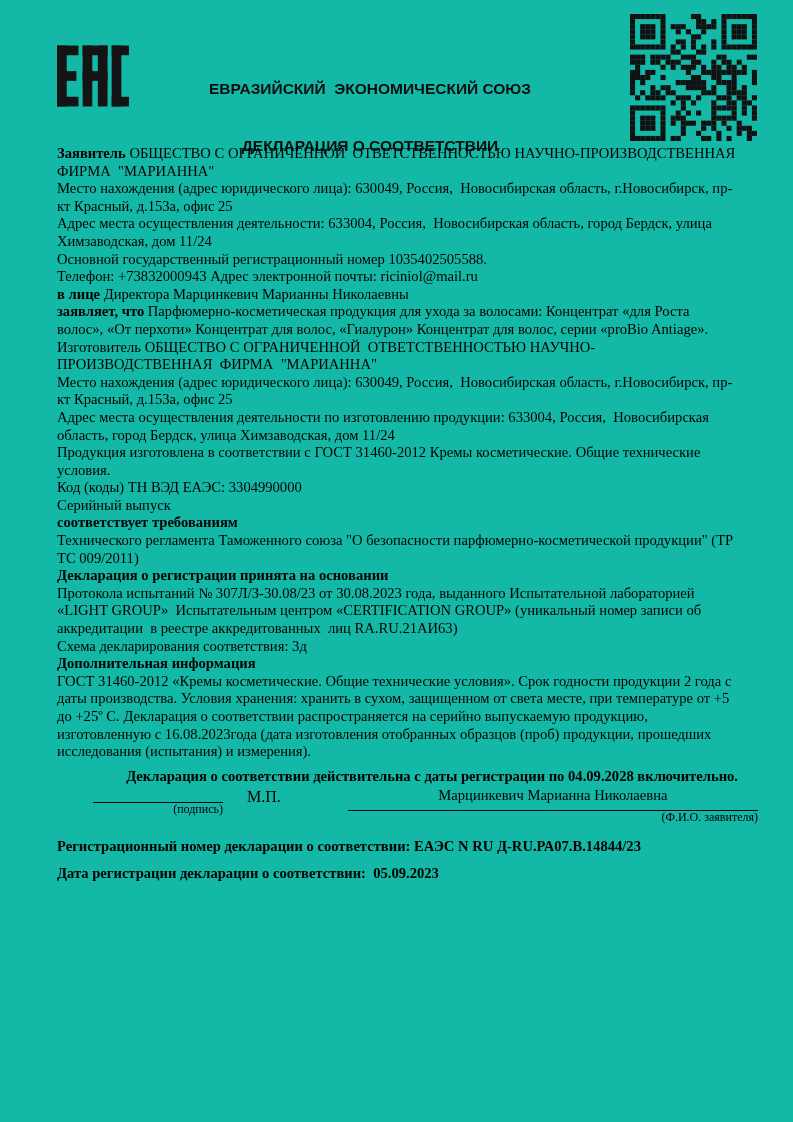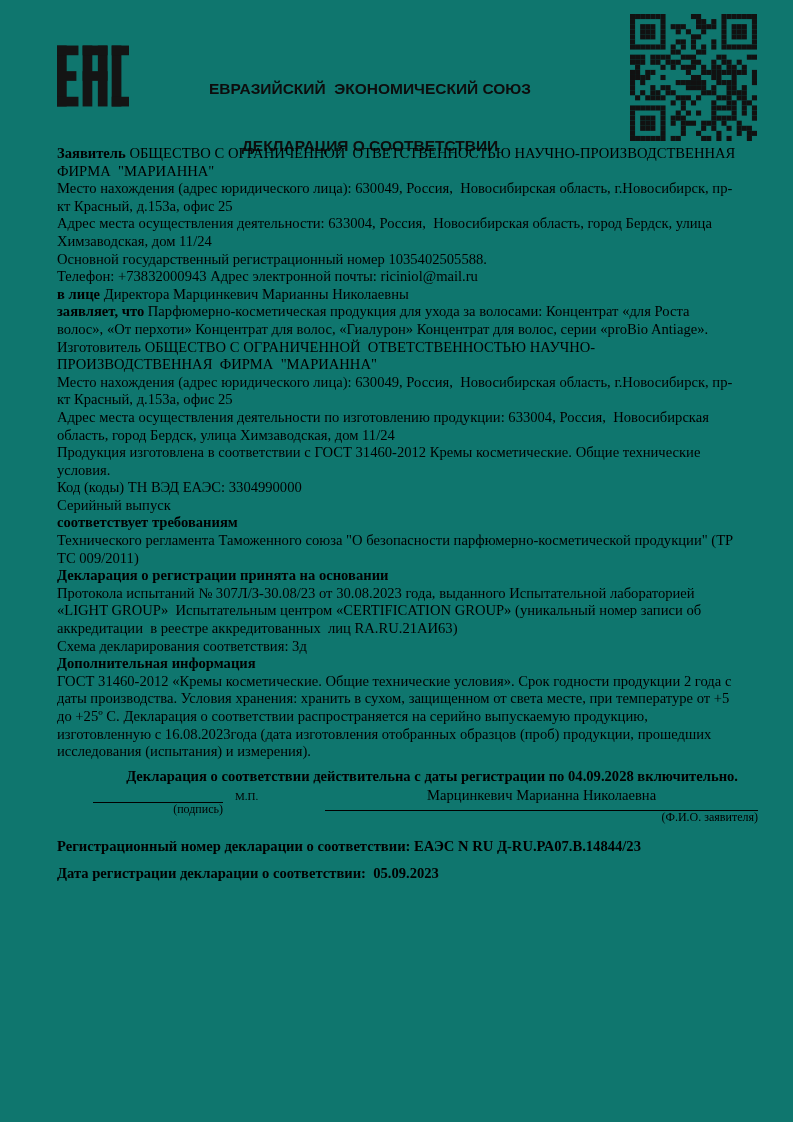--- a/index.html
+++ b/index.html
@@ -4,21 +4,21 @@
 <style>
   html, body {
     margin: 0;
     padding: 0;
     background: #ffffff;
   }
   .page {
     position: relative;
     width: 793px;
     height: 1122px;
-    background: #0f766e;
+    background: #14b8a6;
     color: #000;
     font-family: "Liberation Serif", "DejaVu Serif", serif;
     overflow: hidden;
   }
 
   
   .eac-logo {
     position: absolute;
     left: 57px;
     top: 44px;
@@ -82,22 +82,22 @@
     height: 15px;
     border-bottom: 1.5px solid #000;
   }
   .sig-caption {
     font-size: 12px;
     line-height: 11px;
     text-align: right;
     padding-top: 1px;
   }
   .sig-stamp {
-    margin-left: 12px;
-    font-size: 11px;
+    margin-left: 24px;
+    font-size: 16px;
     line-height: 13px;
     height: 16px;
     display: flex;
     align-items: flex-end;
   }
   .sig-right {
     flex: 1;
     margin-left: 67px;
   }
   .sig-name {

